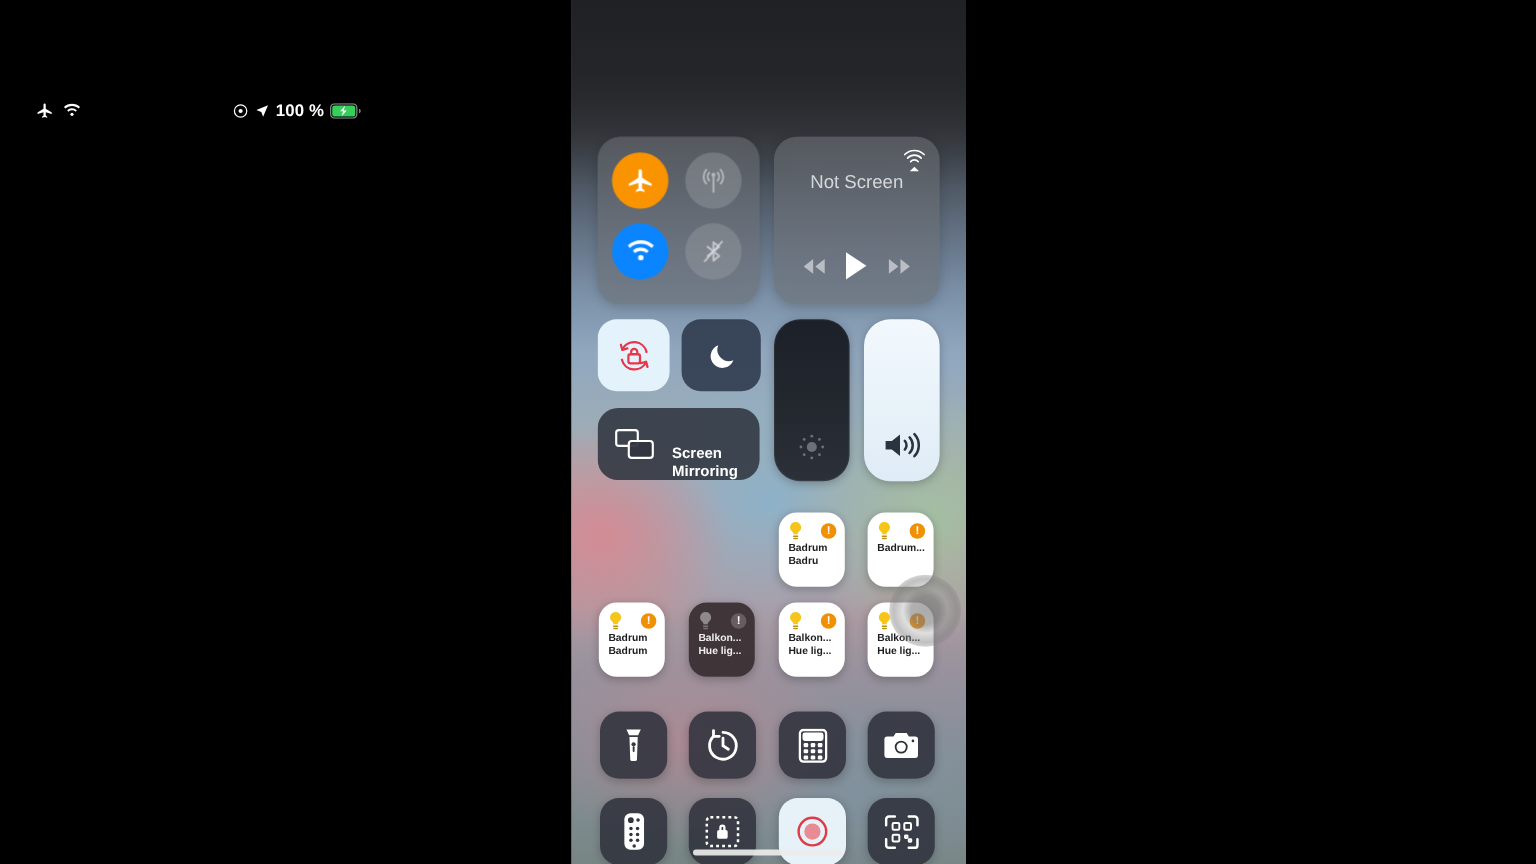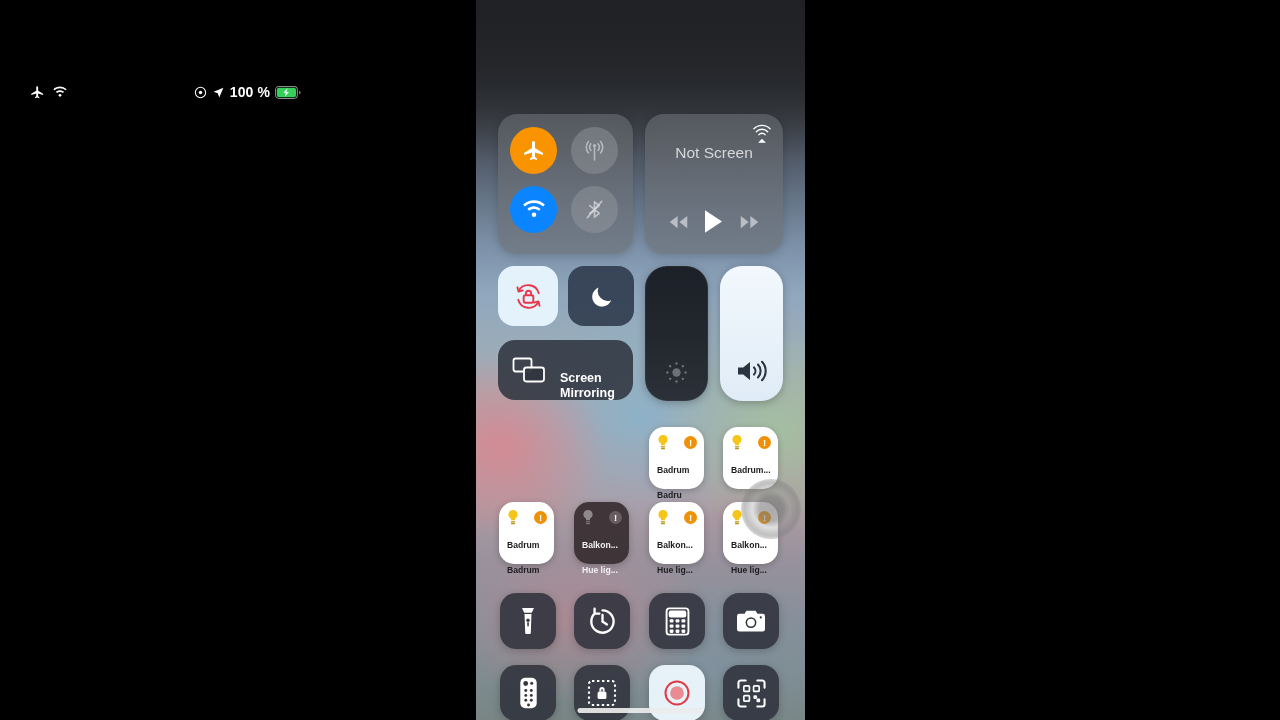--- a/index.html
+++ b/index.html
@@ -91,21 +91,21 @@
   #home-ico { position:absolute; left:13px; top:50%; transform:translateY(-50%); }
   #home-txt { position:absolute; left:55px; top:50%; transform:translateY(-50%); }
   #home-name { color:#fff; font-size:13px; font-weight:700; line-height:16px; }
   #home-sub  { color:#c3c4c7; font-size:13px; font-weight:500; line-height:16px; }
 
   .lt { width:55px; height:62px; border-radius:15px; padding:7px 7px 0 8px;
         box-shadow: 0 2px 7px rgba(0,0,0,.22); }
   .lt.on  { background:#fff; }
   .lt.off { background: rgba(56,46,50,.93); }
   .lt-head { display:flex; align-items:center; justify-content:space-between; height:17px; }
-  .lt-lbl { margin-top:14px; font-size:8.6px; font-weight:600; line-height:10.5px;
+  .lt-lbl { margin-top:0; font-size:8.6px; font-weight:600; line-height:10.5px;
             white-space:nowrap; overflow:hidden; }
   .lt.on .lt-lbl  { color:#1d1d1f; }
   .lt.off .lt-lbl { color:#f0eeee; }
   .warn { width:13px; height:13px; border-radius:50%; background:#f09105;
           display:flex; align-items:center; justify-content:center;
           color:#fff; font-size:9.5px; font-weight:700; line-height:1; }
   .lt.off .warn { background: rgba(150,140,142,.45); }
 
   
   .ut { width:56px; height:56px; border-radius:16px;

